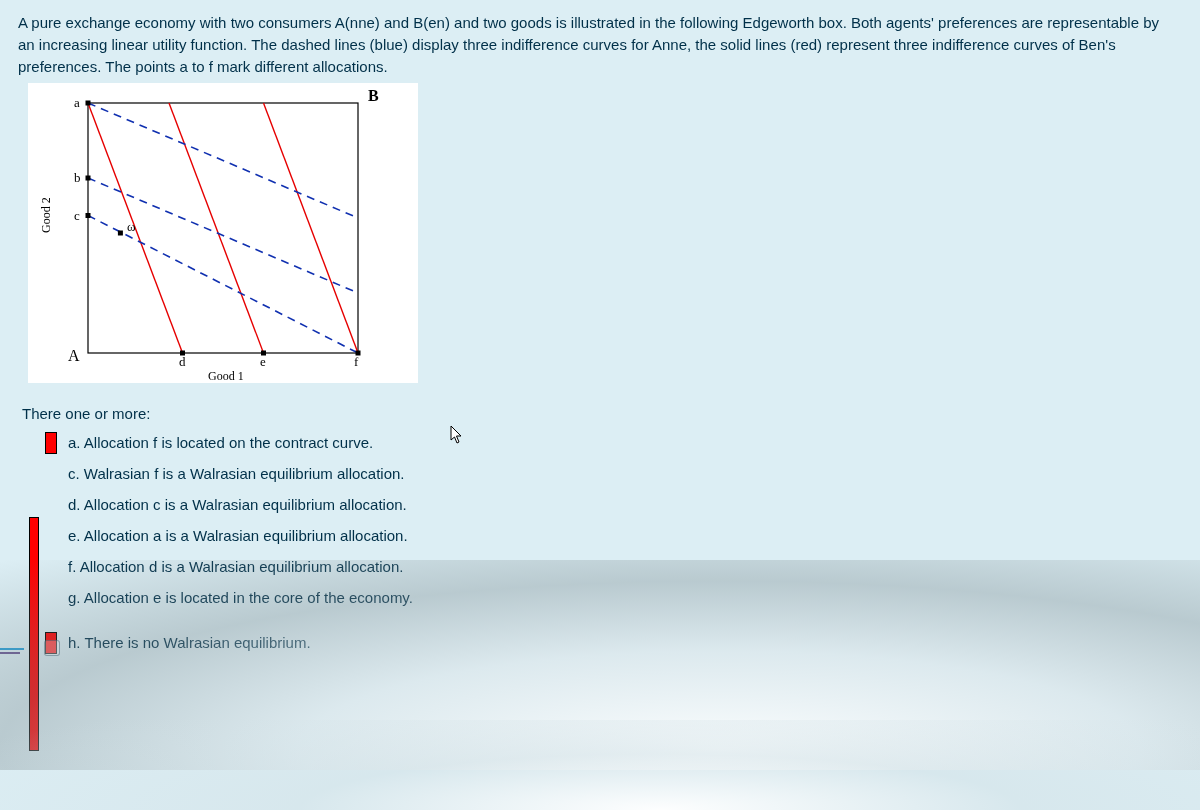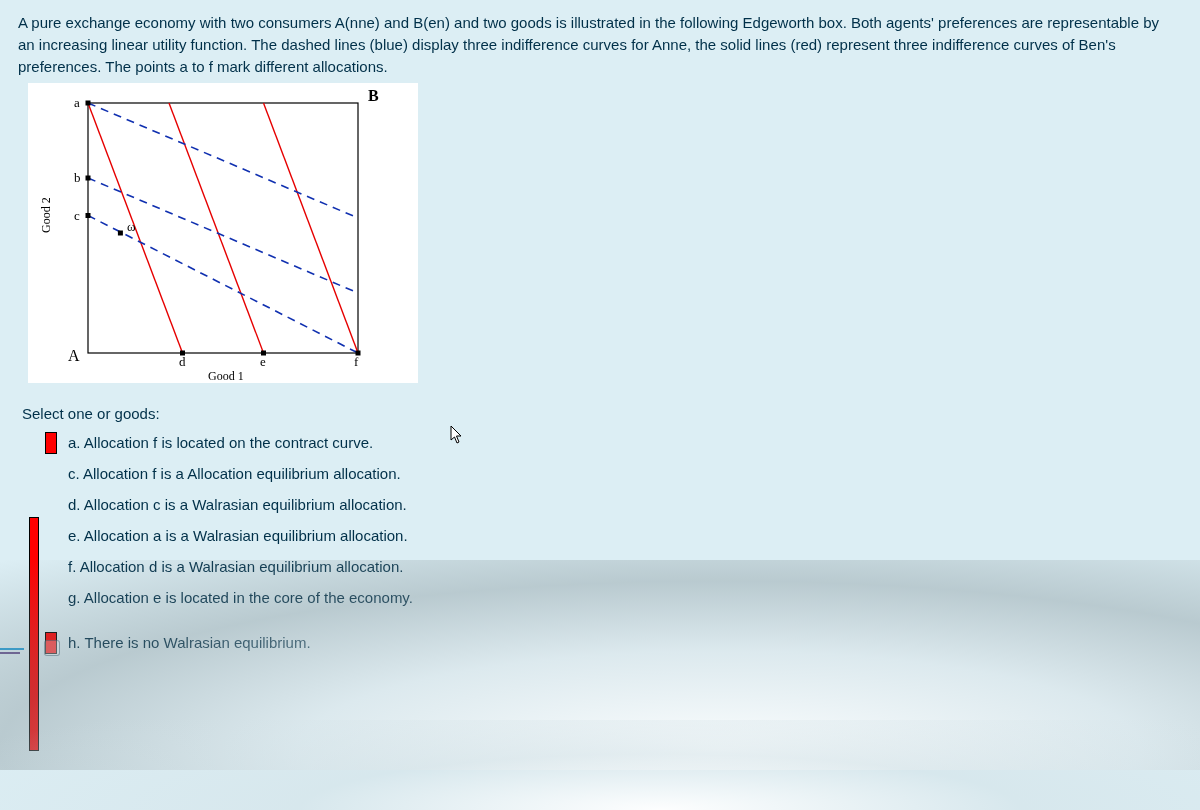--- a/index.html
+++ b/index.html
@@ -175,32 +175,32 @@
       </g>
 
       <text x="40" y="278" font-family="serif" font-size="16">A</text>
       <text x="340" y="18" font-family="serif" font-size="16" font-weight="bold">B</text>
 
       <text x="180" y="297" font-family="serif" font-size="12">Good 1</text>
       <text x="22" y="150" font-family="serif" font-size="12" transform="rotate(-90 22 150)">Good 2</text>
     </svg>
   </div>
 
-  <div class="select-one">Select one or goods:</div>
+  <div class="select-one">There one or more:</div>
 
   <div class="sidebar-stripe"></div>
 
   <div class="options">
     <div class="option-row">
       <span class="marker red"></span>
       <span class="option-label">a. Allocation f is located on the contract curve.</span>
     </div>
     <div class="option-row">
       <span class="marker"></span>
-      <span class="option-label">c. Allocation f is a Allocation equilibrium allocation.</span>
+      <span class="option-label">c. Walrasian f is a Walrasian equilibrium allocation.</span>
     </div>
     <div class="option-row">
       <span class="marker"></span>
       <span class="option-label">d. Allocation c is a Walrasian equilibrium allocation.</span>
     </div>
     <div class="option-row">
       <span class="marker"></span>
       <span class="option-label">e. Allocation a is a Walrasian equilibrium allocation.</span>
     </div>
     <div class="option-row">

